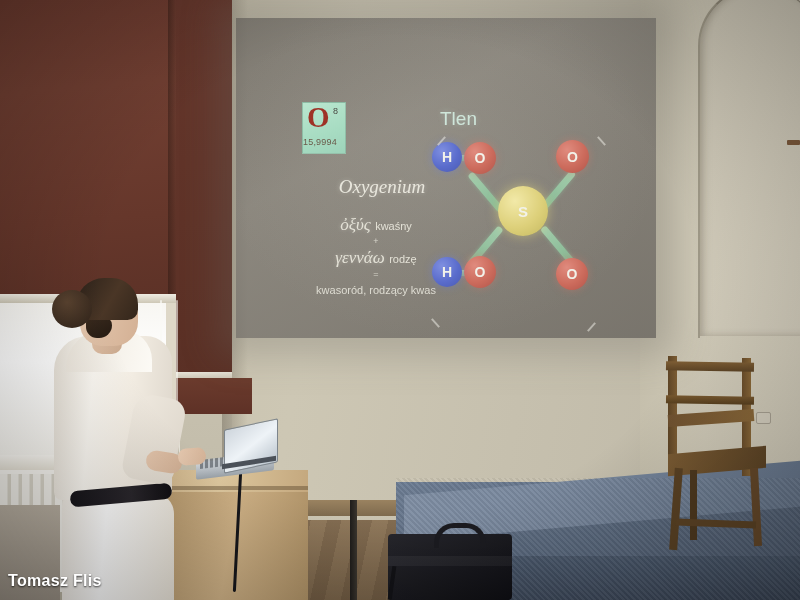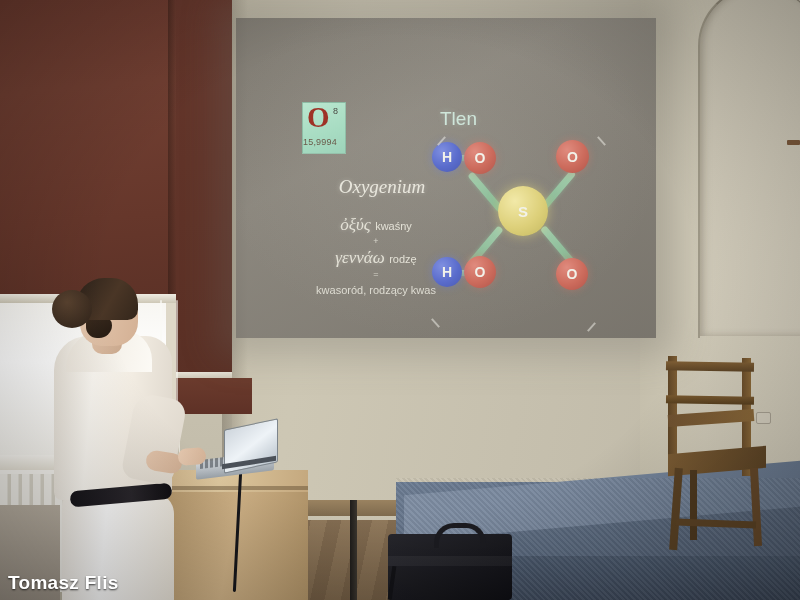--- a/index.html
+++ b/index.html
@@ -200,21 +200,21 @@
   .chair-leg-bl{position:absolute;left:690px;top:470px;width:7px;height:70px;
     background:#4e391f;}
   .chair-stretch{position:absolute;left:676px;top:520px;width:80px;height:7px;
     background:#5c4325;transform:rotate(2deg);}
   .outlet{position:absolute;left:756px;top:412px;width:13px;height:10px;
     background:#d6d0c0;border:1px solid #a9a293;border-radius:2px;}
 
   .vignette{position:absolute;left:0;top:0;width:800px;height:600px;pointer-events:none;
     background:radial-gradient(ellipse at 50% 46%,rgba(0,0,0,0) 52%,rgba(0,0,0,.30) 100%);}
   .watermark{position:absolute;left:8px;top:572px;font-family:"Liberation Sans",sans-serif;
-    font-size:19px;font-weight:700;color:#ffffff;text-shadow:0 1px 2px rgba(0,0,0,.75);letter-spacing:.3px;}
+    font-size:16px;font-weight:700;color:#ffffff;text-shadow:0 1px 2px rgba(0,0,0,.75);letter-spacing:.3px;}
 </style>
 </head>
 <body>
 
 <div id="scene">
 
   <div class="wall-main"></div>
   <div class="wall-right"></div>
   <div class="alcove"></div>
   <div class="alcove-edge"></div>

